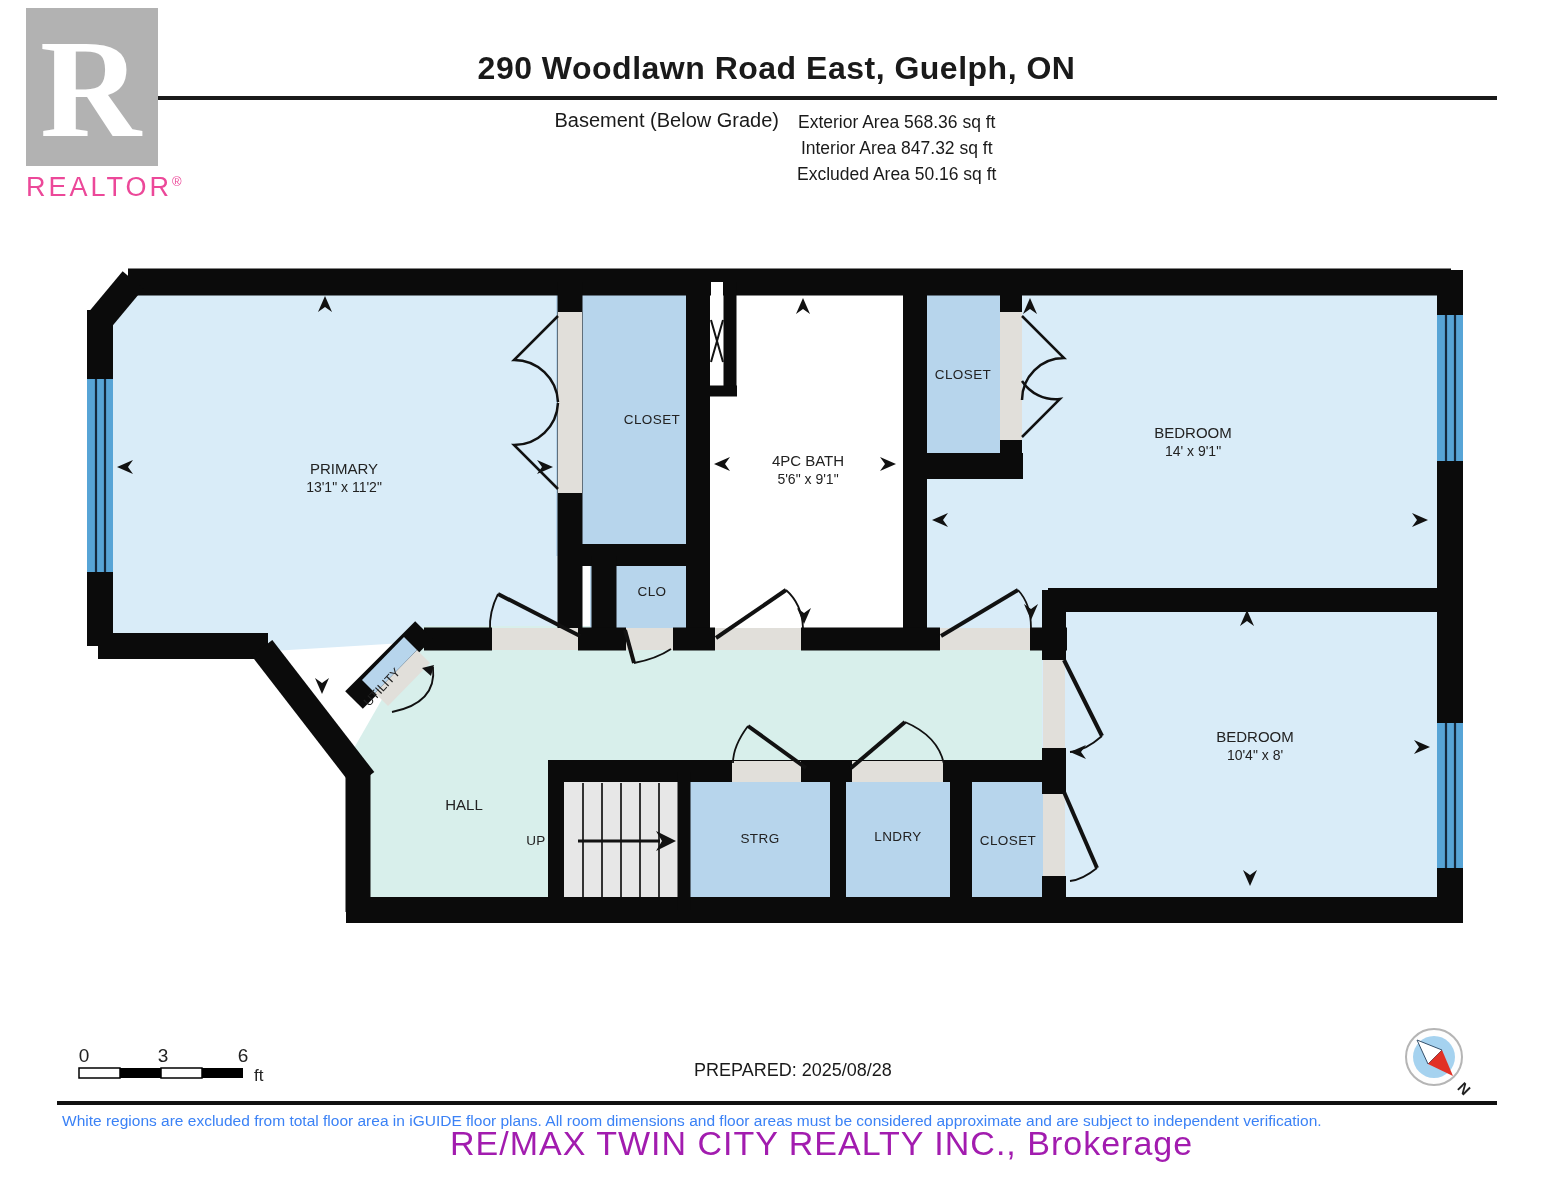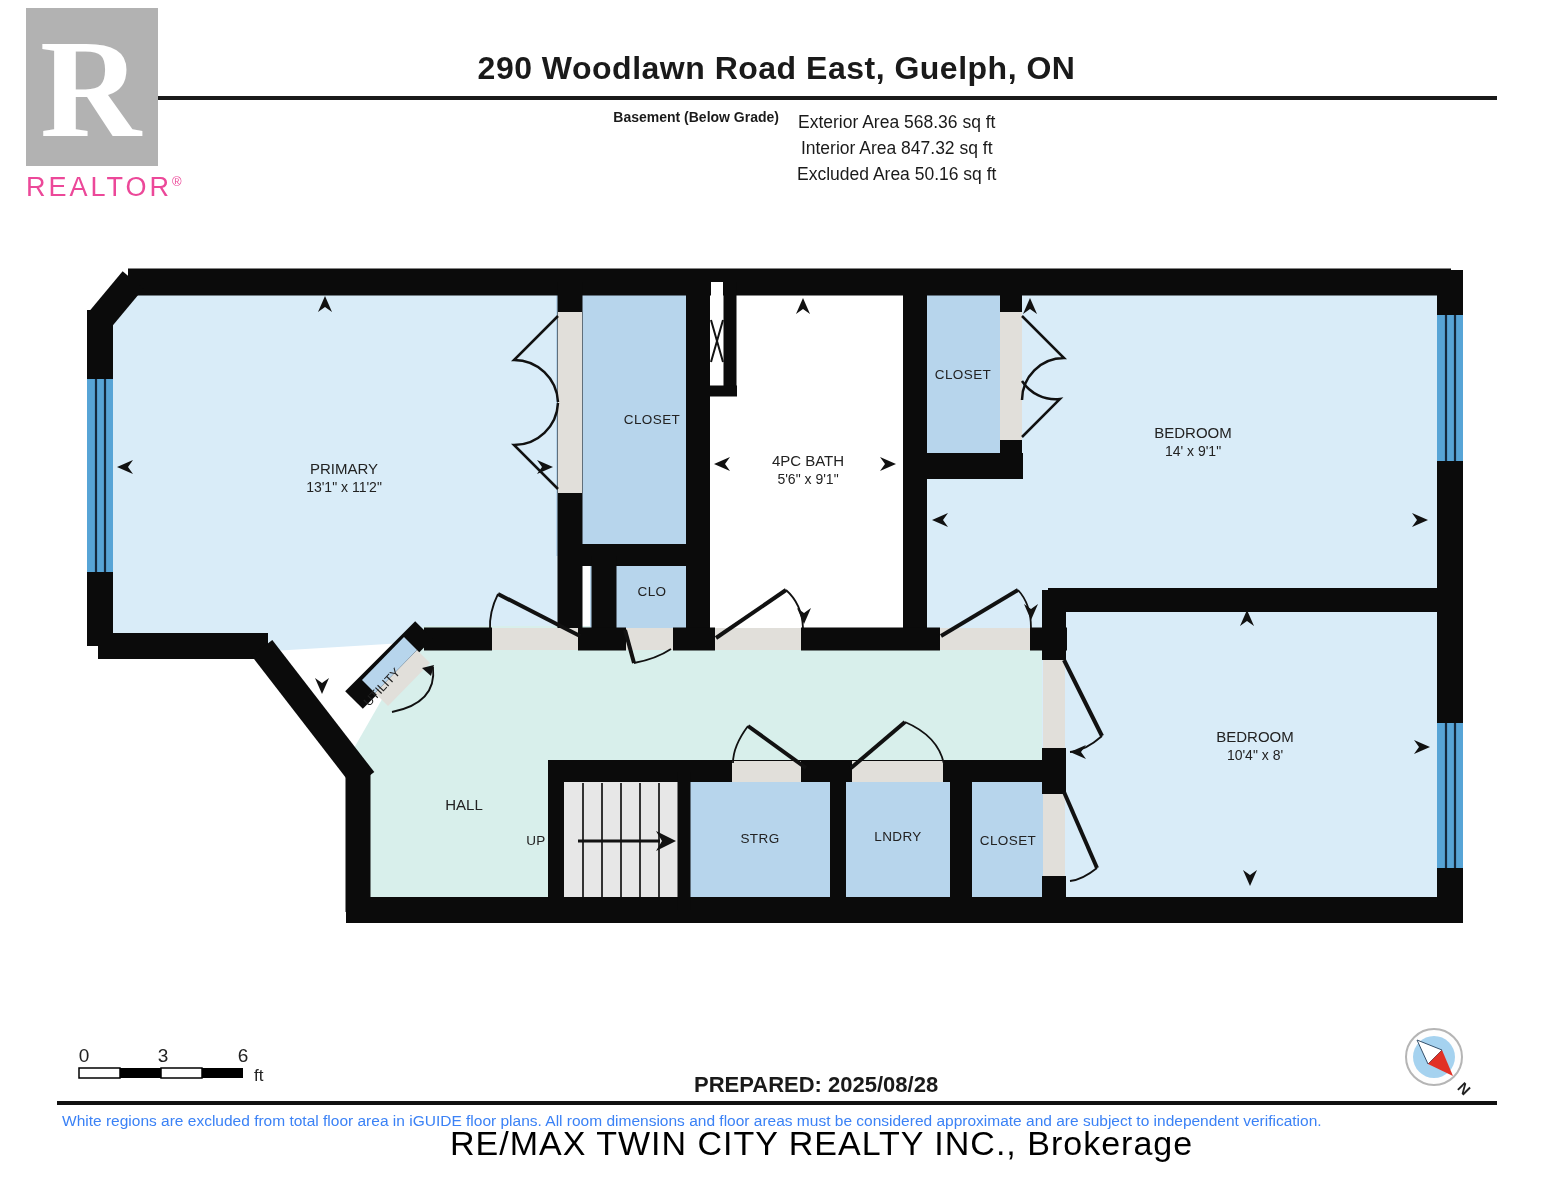--- a/index.html
+++ b/index.html
@@ -2,31 +2,31 @@
 <html><head>
 <meta charset="utf-8">
 <style>
   html,body{margin:0;padding:0;background:#ffffff;}
   .page{position:relative;width:1553px;height:1200px;background:#fff;overflow:hidden;
         font-family:"Liberation Sans", sans-serif;color:#1a1a1a;}
   .title{position:absolute;top:50px;left:0;width:100%;text-align:center;
          font-size:32px;font-weight:bold;letter-spacing:.5px;}
   .hr1{position:absolute;top:96px;left:57px;width:1440px;height:4px;background:#1a1a1a;}
   .hr2{position:absolute;top:1101px;left:57px;width:1440px;height:4px;background:#111;}
-  .floorlabel{position:absolute;top:109px;right:774px;font-size:14px;font-weight:bold;white-space:nowrap;}
+  .floorlabel{position:absolute;top:109px;right:774px;font-size:20px;font-weight:normal;white-space:nowrap;}
   .areas{position:absolute;top:109px;left:797px;font-size:17.5px;line-height:26px;white-space:nowrap;text-align:center;}
   .logo{position:absolute;top:8px;left:26px;width:150px;}
   .logo-block{width:132px;height:158px;background:#b2b2b2;position:relative;}
   .logo-r{position:absolute;top:2px;left:14px;font-family:"Liberation Serif",serif;
           font-weight:bold;font-size:140px;color:#ffffff;line-height:158px;}
   .logo-word{margin-top:6px;font-size:27px;color:#ec4899;letter-spacing:3px;font-weight:400;}
   .logo-word sup{font-size:13px;}
-  .prepared{position:absolute;top:1060px;left:694px;font-size:22px;font-weight:700;margin-top:12px;}
+  .prepared{position:absolute;top:1060px;left:694px;font-size:18px;font-weight:400;}
   .disclaimer{position:absolute;top:1112px;left:62px;font-size:15.5px;color:#3b82f6;}
-  .watermark{position:absolute;top:1124px;left:450px;font-size:34px;color:#000000;
+  .watermark{position:absolute;top:1124px;left:450px;font-size:34px;color:#a21caf;
              letter-spacing:1px;white-space:nowrap;font-weight:400;}
   svg text{fill:#222;}
   .rlabel{font-size:15px;}
   .rdims{font-size:14px;}
   .rsmall{font-size:13.5px;letter-spacing:.4px;}
 </style>
 </head>
 <body>
 
 <div class="page">

